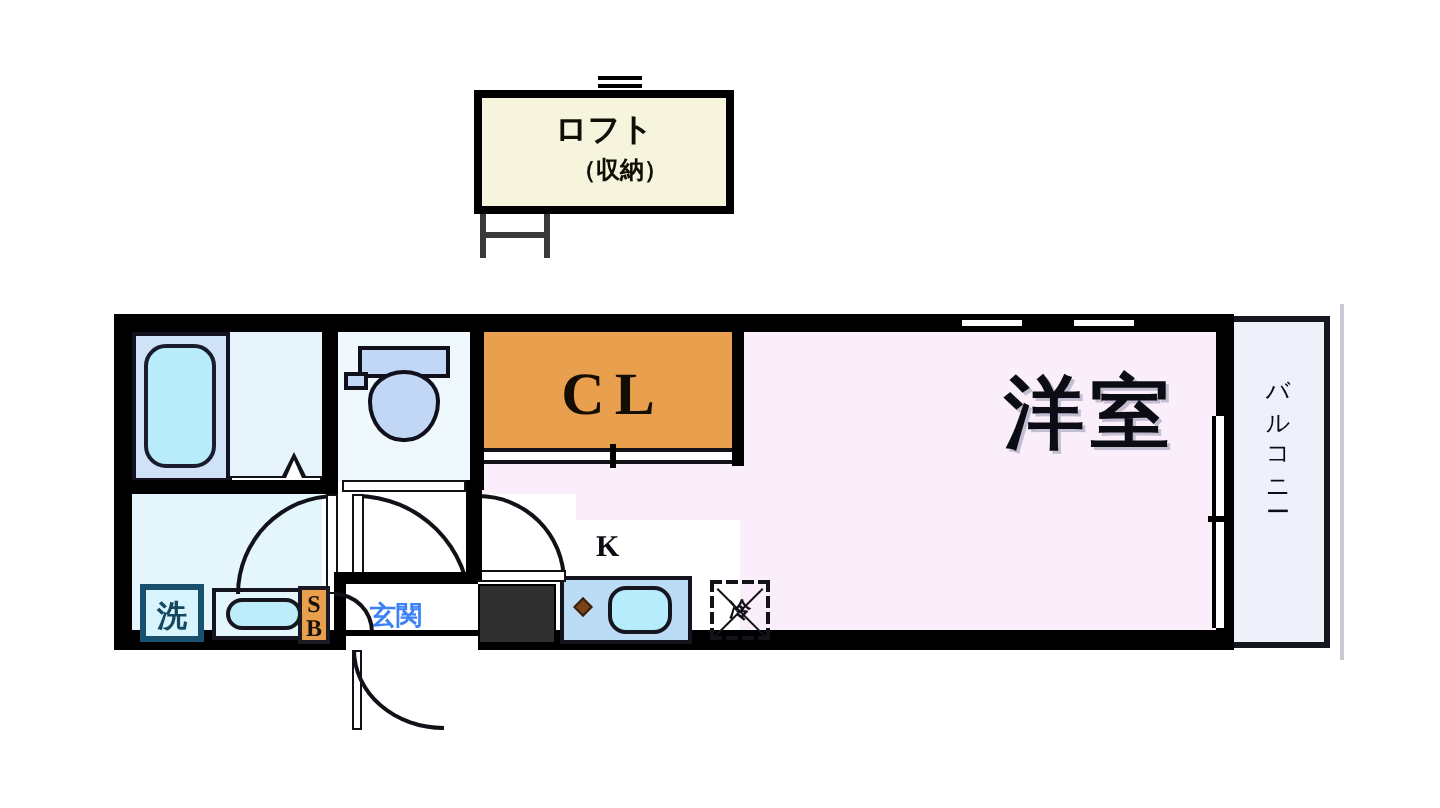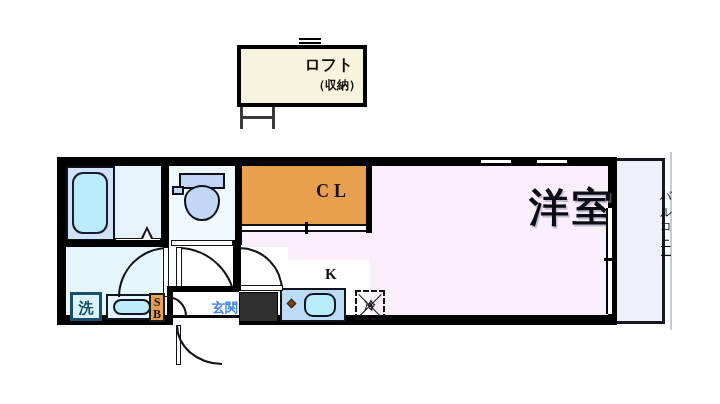--- a/index.html
+++ b/index.html
@@ -57,29 +57,29 @@
   }
   .dark-unit{background:#2f2f2f;border:1px solid #000;}
 
   
   .swing{border:2px solid #111118;border-radius:100% 0 0 0;border-right:none;border-bottom:none;background:transparent;}
   .leaf{background:#ffffff;border:1px solid #111118;}
   .slide-track{background:#ffffff;border-top:2px solid #111118;border-bottom:2px solid #111118;}
   .window{background:#ffffff;border-top:2px solid #000;border-bottom:2px solid #000;}
 
   
-  .lbl{position:absolute;color:#0c0c14;white-space:nowrap;margin-left:27px;}
+  .lbl{position:absolute;color:#0c0c14;white-space:nowrap;}
   .lbl-main{
     font-family:"DejaVu Serif","Liberation Serif",serif;
     font-weight:700;text-align:right;line-height:1.06;
     text-shadow:1.5px 1.5px 0 rgba(150,150,175,.55);
   }
   .lbl-cl{
     font-family:"Liberation Serif","DejaVu Serif",serif;
-    font-weight:700;font-size:18px;letter-spacing:5px;color:#140d04;
+    font-weight:700;font-size:30px;letter-spacing:5px;color:#140d04;
   }
   .lbl-k{
     font-family:"Liberation Serif","DejaVu Serif",serif;
     font-weight:700;font-size:15px;color:#0c0c14;
   }
   .lbl-genkan{
     font-family:"DejaVu Sans","Liberation Sans",sans-serif;
     font-weight:700;font-size:13px;letter-spacing:0px;color:#3b82f6;
   }
   .lbl-loft{

